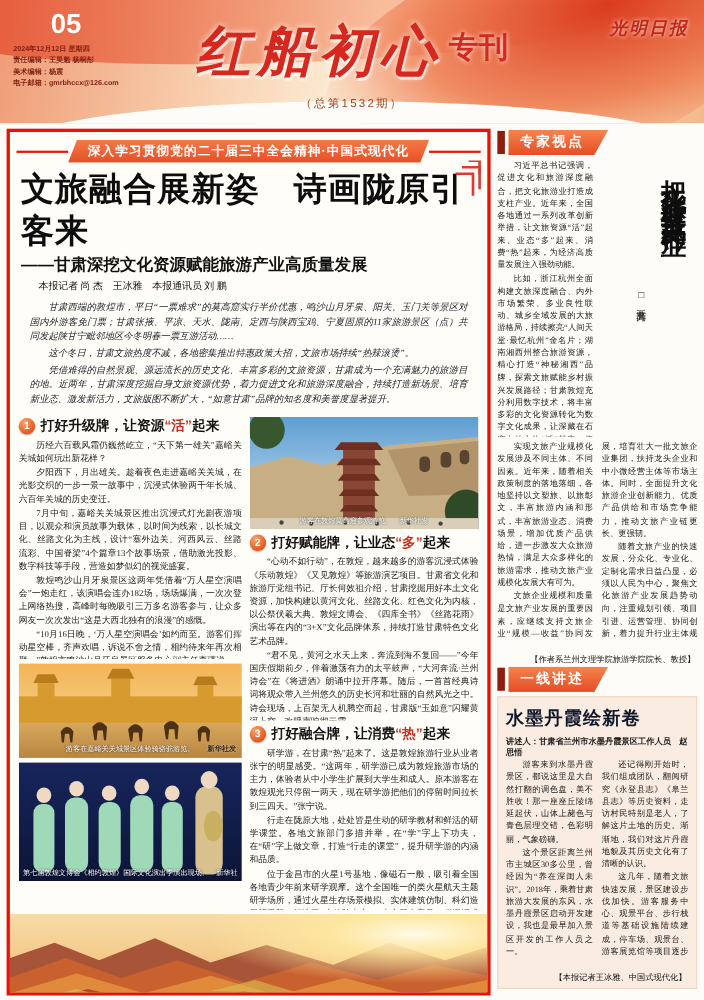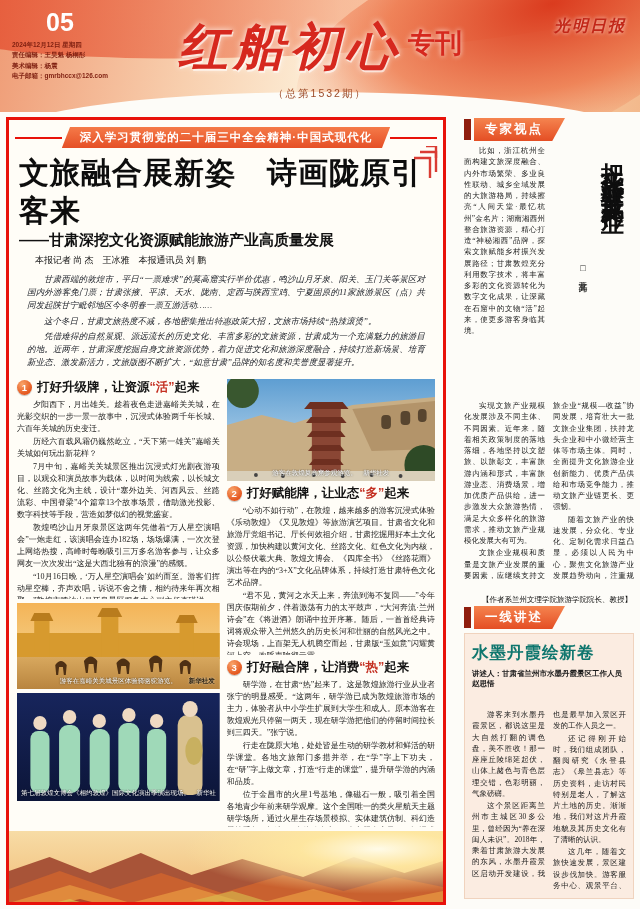--- a/index.html
+++ b/index.html
@@ -22,21 +22,21 @@
   .mast-title { font-family:Liberation Serif, serif; font-style:italic; font-weight:bold; font-size:50px;
     color:#d6281e; letter-spacing:6px; text-shadow:0 0 6px rgba(255,255,255,.9),1px 2px 0 rgba(255,255,255,.6); }
   .mast-suffix { font-size:27px; font-weight:900; color:#d6281e; margin-left:6px; vertical-align:12px;
     text-shadow:0 0 5px rgba(255,255,255,.9); }
   .issue { margin-top:6px; font-size:10.5px; color:#9c4a28; letter-spacing:2px; }
   .paper-logo { position:absolute; right:14px; top:16px; z-index:3; font-family:"DejaVu Serif",serif;
     font-style:italic; font-weight:bold; font-size:16px; color:#c22718; letter-spacing:2px;
     text-shadow:0 0 4px rgba(255,255,255,.8); }
 
   
-  .content { display:flex; gap:18px; padding:5px 6px 0; }
+  .content { display:flex; gap:6px; padding:5px 6px 0; }
   .main-box { width:440px; height:788px; border:3px solid #e8120a; background:#fffdf7; position:relative; overflow:hidden; }
   .sidebar { flex:1; overflow:hidden; }
 
   
   .banner-row { display:flex; align-items:center; margin:7px 6px 2px; }
   .hr-line { flex:1; height:2px; background:#e8120a; }
   .banner { background:linear-gradient(180deg,#f57a48,#e54f26); color:#fff; font-weight:bold; font-size:11.5px;
     padding:3px 18px; letter-spacing:1px; clip-path:polygon(2.5% 0,100% 0,97.5% 100%,0 100%); white-space:nowrap; }
   .corner-ornament { position:absolute; top:26px; right:5px; width:26px; height:34px; opacity:.9; }
   h1.headline { font-size:30px; font-weight:900; color:#0d0d0d; padding:4px 10px 0; letter-spacing:1px; line-height:1.25; }
@@ -77,22 +77,22 @@
   .etext p, .etext2 p, .ptext p { font-size:7.5px; line-height:1.5; text-indent:2em; text-align:justify;
     font-family:"Liberation Serif",serif; color:#202020; margin-bottom:1px; }
   .vtitle-wrap { flex:1; display:flex; justify-content:flex-end; padding-right:6px; }
   .vauthor { writing-mode:vertical-rl; font-size:9px; color:#222; padding-top:118px; margin-right:8px;
     font-family:"Liberation Serif",serif; }
   .vtitle { writing-mode:vertical-rl; font-size:23px; font-weight:900; font-family:"Liberation Serif",serif;
     letter-spacing:4px; color:#0e0e0e; }
   .etext2 { column-count:2; column-gap:8px; height:192px; overflow:hidden; margin-top:3px; }
   .attr { font-size:7.5px; font-weight:normal; color:#111; text-align:right; margin:3px 2px 0; font-family:"Liberation Serif",serif; }
   .panel { background:#fbece1; border:1px solid #f0d3be; margin-top:5px; padding:7px 7px 4px; height:266px; overflow:hidden; }
-  .panel h3 { font-size:16.5px; font-weight:900; font-family:"Liberation Serif",serif; color:#0f766e; margin:1px 0 5px; letter-spacing:1px; }
-  .narrator { font-size:7.5px; font-weight:bold; color:#1a1a1a; margin-bottom:20px; }
+  .panel h3 { font-size:16.5px; font-weight:900; font-family:"Liberation Serif",serif; color:#0f172a; margin:1px 0 5px; letter-spacing:1px; }
+  .narrator { font-size:7.5px; font-weight:bold; color:#1a1a1a; margin-bottom:0; }
   .ptext { column-count:2; column-gap:8px; height:192px; overflow:hidden; }
 </style>
 </head>
 <body>
 
 <div class="page">
 
   <header class="masthead">
     <div class="ribbon1"></div>
     <div class="ribbon2"></div>
@@ -136,22 +136,22 @@
           <p>凭借难得的自然景观、源远流长的历史文化、丰富多彩的文旅资源，甘肃成为一个充满魅力的旅游目的地。近两年，甘肃深度挖掘自身文旅资源优势，着力促进文化和旅游深度融合，持续打造新场景、培育新业态、激发新活力，文旅版图不断扩大，“如意甘肃”品牌的知名度和美誉度显著提升。</p>
         </div>
 
       <div class="cols">
         <div class="col-l">
           <h3 class="sec">
             <span class="num">1</span>
             <span><span>打好升级牌，让资源</span><span class="q">“活”</span><span>起来</span></span>
           </h3>
           <div class="body h1b">
+              <p>历经六百载风霜仍巍然屹立，“天下第一雄关”嘉峪关关城如何玩出新花样？</p>
               <p>夕阳西下，月出雄关。趁着夜色走进嘉峪关关城，在光影交织的一步一景一故事中，沉浸式体验两千年长城、六百年关城的历史变迁。</p>
-              <p>历经六百载风霜仍巍然屹立，“天下第一雄关”嘉峪关关城如何玩出新花样？</p>
               <p>7月中旬，嘉峪关关城景区推出沉浸式灯光剧夜游项目，以观众和演员故事为载体，以时间为线索，以长城文化、丝路文化为主线，设计“塞外边关、河西风云、丝路流彩、中国脊梁”4个篇章13个故事场景，借助激光投影、数字科技等手段，营造如梦似幻的视觉盛宴。</p>
               <p>敦煌鸣沙山月牙泉景区这两年凭借着“万人星空演唱会”一炮走红，该演唱会连办182场，场场爆满，一次次登上网络热搜，高峰时每晚吸引三万多名游客参与，让众多网友一次次发出“这是大西北独有的浪漫”的感慨。</p>
               <p>“10月16日晚，‘万人星空演唱会’如约而至。游客们挥动星空棒，齐声欢唱，诉说不舍之情，相约待来年再次相聚。”敦煌市鸣沙山月牙泉景区服务中心副主任李瑛说。</p>
             </div>
 
           <figure class="photo ph-camel">
             <svg viewBox="0 0 212 86" preserveAspectRatio="none">
               <defs>
                 <linearGradient id="csky" x1="0" y1="0" x2="0" y2="1">
                   <stop offset="0" stop-color="#f4b457"></stop>
@@ -307,20 +307,21 @@
     </article>
 
     <aside class="sidebar">
       <div class="badge">
         <span class="bar"></span>
         <span class="bt">专家视点</span>
       </div>
 
       <div class="expert-top">
         <div class="etext">
+            <p>习近平总书记强调，促进文化和旅游深度融合，把文化旅游业打造成支柱产业。近年来，全国各地通过一系列改革创新举措，让文旅资源“活”起来、业态“多”起来、消费“热”起来，为经济高质量发展注入强劲动能。</p>
             <p>比如，浙江杭州全面构建文旅深度融合、内外市场繁荣、多业良性联动、城乡全域发展的大旅游格局，持续擦亮“人间天堂·最忆杭州”金名片；湖南湘西州整合旅游资源，精心打造“神秘湘西”品牌，探索文旅赋能乡村振兴发展路径；甘肃敦煌充分利用数字技术，将丰富多彩的文化资源转化为数字文化成果，让深藏在石窟中的文物“活”起来，使更多游客身临其境。</p>
           </div>
         <div class="vtitle-wrap">
           <div class="vauthor">□ 高亚芳</div>
           <div class="vtitle">把文化旅游业打造成支柱产业</div>
         </div>
       </div>
       <div class="etext2">
           <p>实现文旅产业规模化发展涉及不同主体、不同因素。近年来，随着相关政策制度的落地落细，各地坚持以文塑旅、以旅彰文，丰富旅游内涵和形式，丰富旅游业态、消费场景，增加优质产品供给，进一步激发大众旅游热情，满足大众多样化的旅游需求，推动文旅产业规模化发展大有可为。</p>
           <p>文旅企业规模和质量是文旅产业发展的重要因素，应继续支持文旅企业“规模—收益”协同发展，培育壮大一批文旅企业集团，扶持龙头企业和中小微经营主体等市场主体。同时，全面提升文化旅游企业创新能力、优质产品供给和市场竞争能力，推动文旅产业链更长、更强韧。</p>

